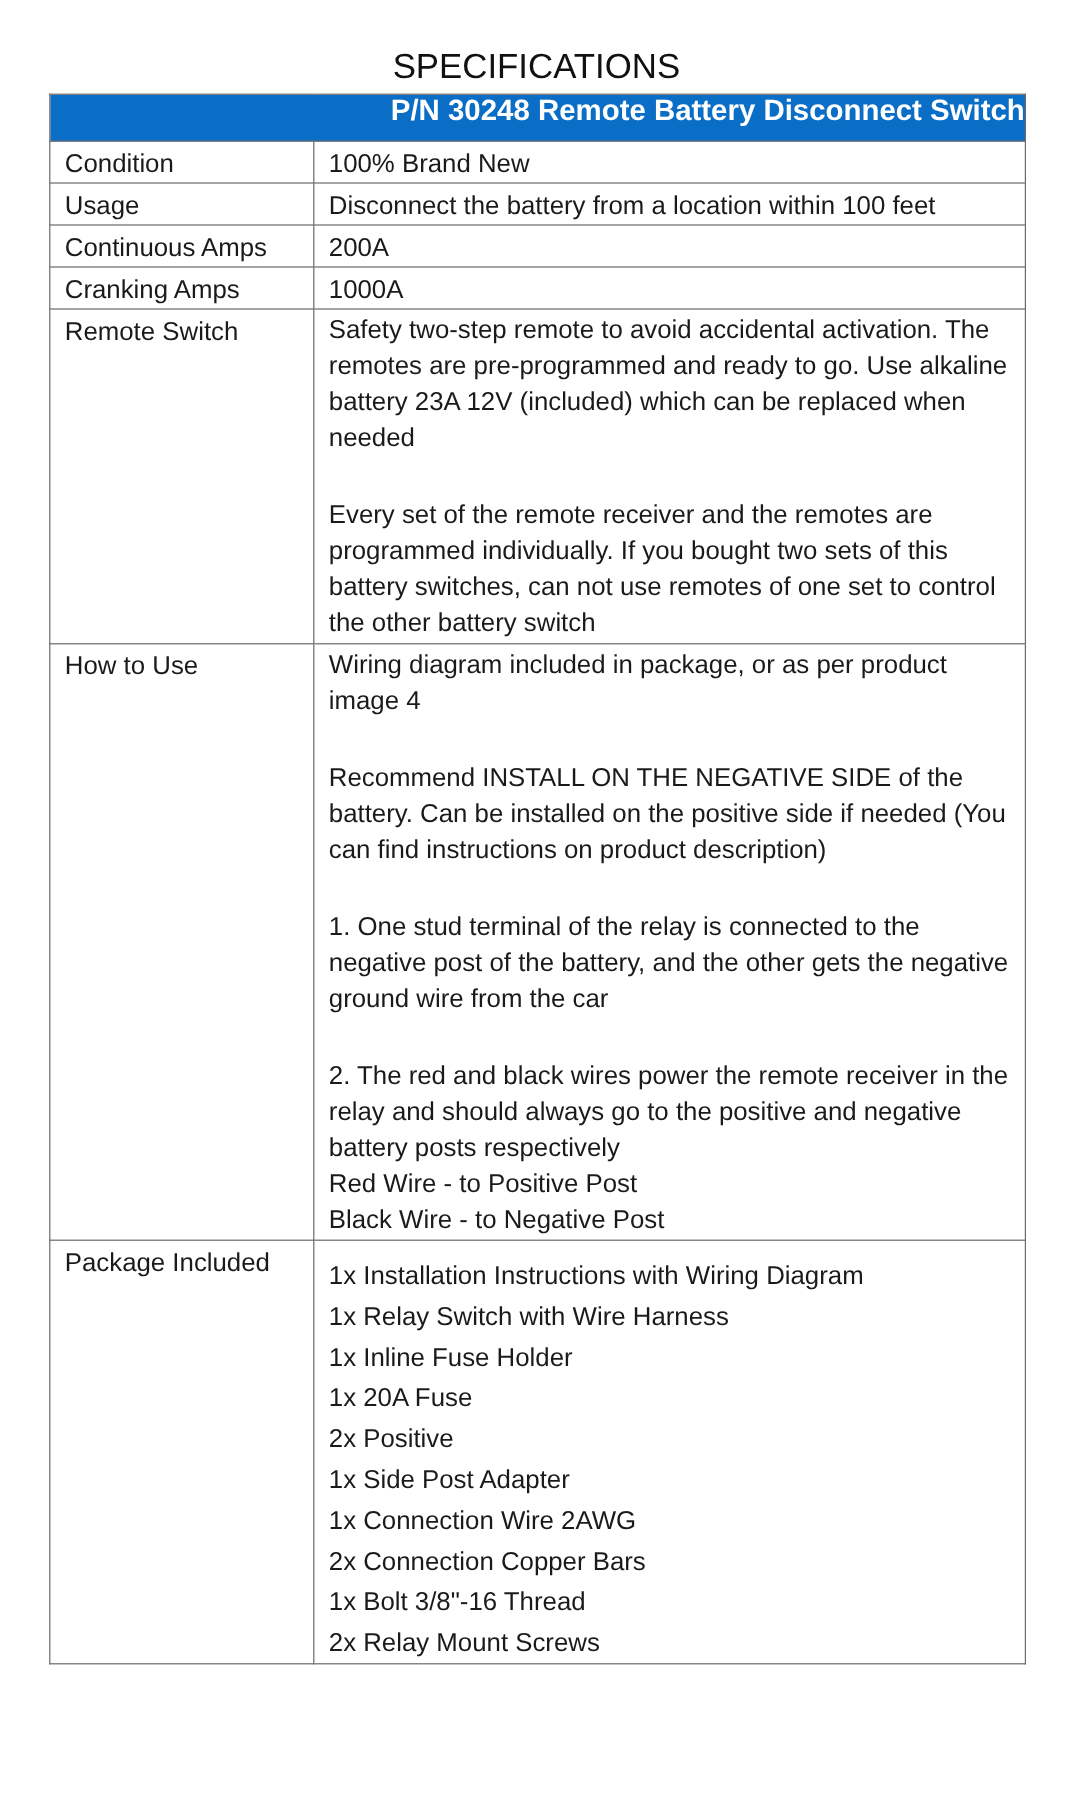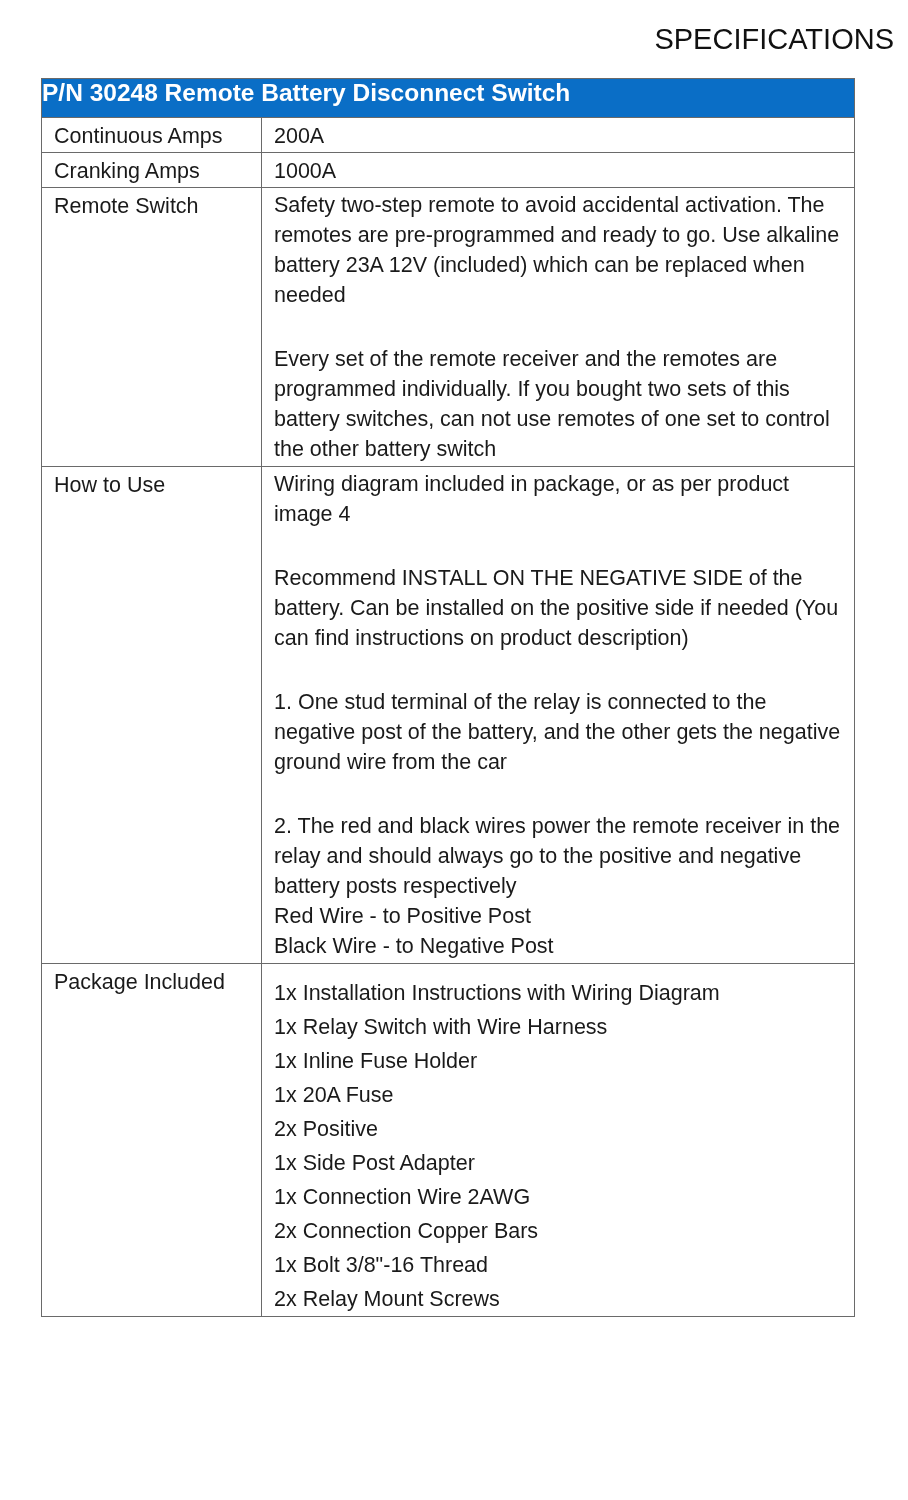--- a/index.html
+++ b/index.html
@@ -1,44 +1,52 @@
 <!DOCTYPE html>
 <html><head>
   <meta charset="utf-8">
   <style>
     html, body { margin: 0; padding: 0; background: #ffffff; }
     body { width: 908px; height: 1500px; position: relative; overflow: hidden;
            font-family: "Liberation Sans", sans-serif; color: #1a1a1a; }
-    .title { position: absolute; top: 23px; left: 0; width: 894px; text-align: right;
+    .title { position: absolute; top: 40px; left: 0; width: 894px; text-align: center;
              font-size: 29px; letter-spacing: 0px; color: #111; font-family: "Liberation Sans", sans-serif; }
     table.spec { position: absolute; left: 41px; top: 78px; width: 814px; border-collapse: collapse;
                  font-size: 21.5px; }
     table.spec td, table.spec th { border: 1.5px solid #6a6a6a; vertical-align: top; }
     th.head { background: #0a6ec6; color: #fff; font-weight: bold; font-size: 24.5px;
-              height: 38px; padding: 0; text-align: left; border-color: #3a4a5a; }
+              height: 38px; padding: 0; text-align: right; border-color: #3a4a5a; }
     td.lbl { width: 207px; padding: 2px 0 0 12px; line-height: 32px; }
     td.val { padding: 2px 6px 0 12px; line-height: 32px; }
     tr.r1 td { height: 31px; }
     tr.r td { height: 32px; }
     td.multi { line-height: 30px; padding-bottom: 2px; }
     .para { margin: 0; }
     .gap { height: 34px; }
     .line { display: block; }
     b { font-weight: normal; }
     td.pkg { line-height: 34px; padding-top: 12px; }
   </style>
 </head>
 <body>
 
 <div class="title">SPECIFICATIONS</div>
 
 <table class="spec">
   <tbody>
       <tr>
     <th class="head" colspan="2">P/N 30248 Remote Battery Disconnect Switch</th>
+  </tr>
+  <tr class="r1">
+    <td class="lbl">Condition</td>
+    <td class="val">100% Brand New</td>
+  </tr>
+  <tr class="r">
+    <td class="lbl">Usage</td>
+    <td class="val">Disconnect the battery from a location within 100 feet</td>
   </tr>
   <tr class="r">
     <td class="lbl">Continuous Amps</td>
     <td class="val">200A</td>
   </tr>
   <tr class="r">
     <td class="lbl">Cranking Amps</td>
     <td class="val">1000A</td>
   </tr>
   <tr>

